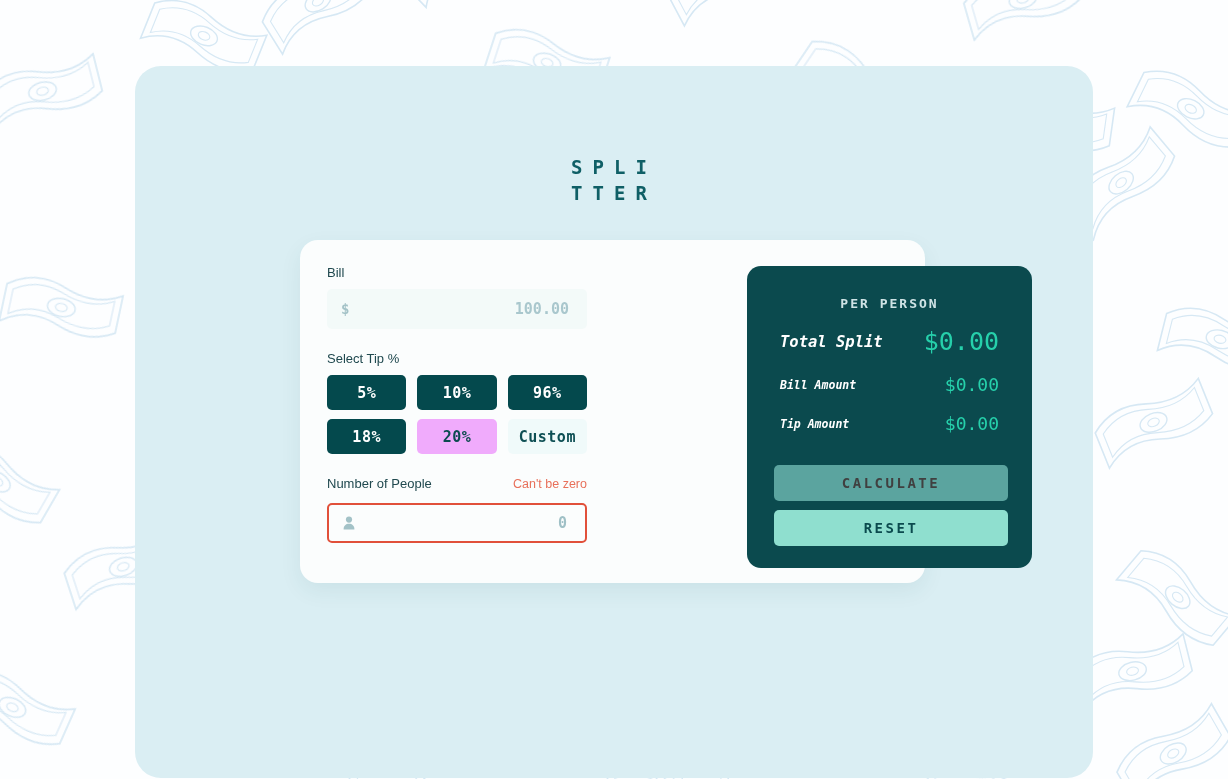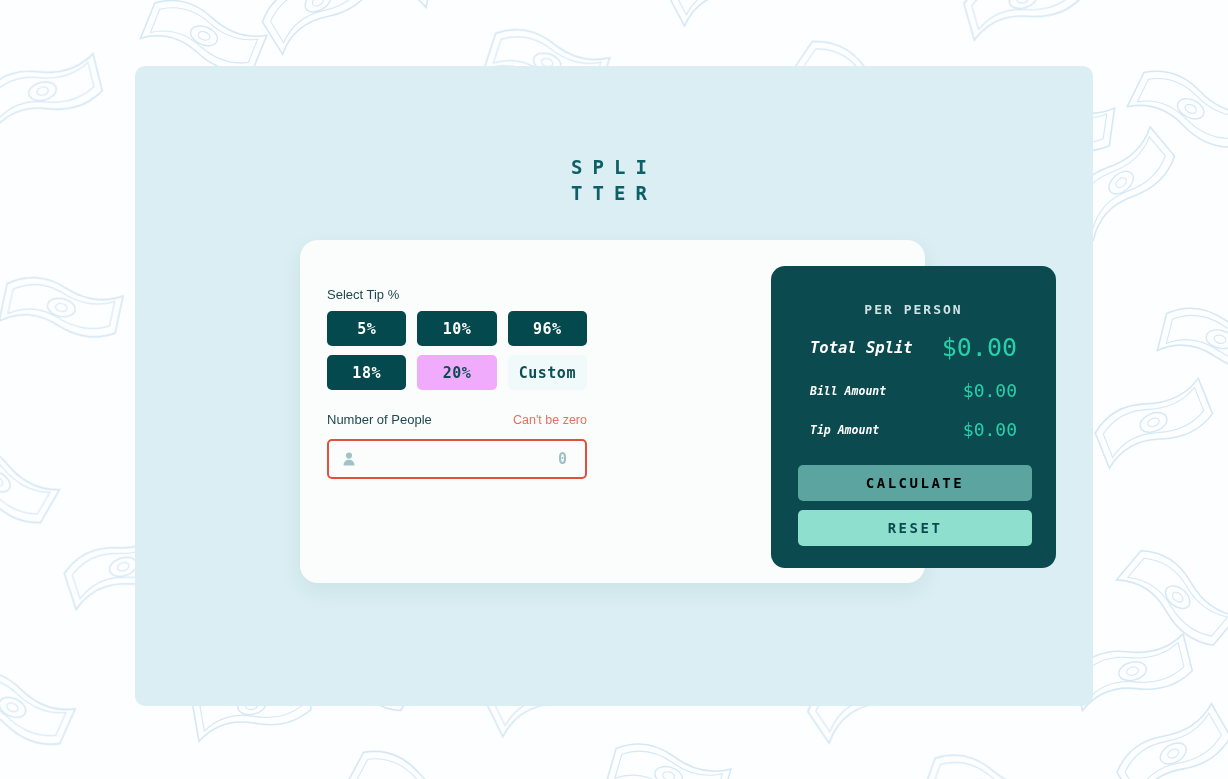--- a/index.html
+++ b/index.html
@@ -29,23 +29,23 @@
     width: 1228px;
     height: 779px;
   }
 
   
   #app-panel {
     position: absolute;
     left: 135px;
     top: 66px;
     width: 958px;
-    height: 640px;
+    height: 712px;
     background: #daeef3;
-    border-radius: 10px;
+    border-radius: 26px;
     z-index: 1;
   }
 
   
   #app-title {
     position: absolute;
     left: 0;
     top: 88px;
     width: 958px;
     text-align: center;
@@ -176,23 +176,22 @@
 
   
   #results-panel {
     position: absolute;
     left: 447px;
     top: 26px;
     width: 285px;
     height: 302px;
     background: #0b4a4e;
     border-radius: 14px;
-    padding: 12px;
+    padding: 6px;
     box-sizing: border-box;
-    margin-left: 24px;
   }
   #per-person-heading {
     text-align: center;
     margin-top: 24px;
     font-family: "DejaVu Sans Mono", "Liberation Mono", monospace;
     font-size: 13px;
     font-weight: 700;
     letter-spacing: 2px;
     color: #cfe3e5;
   }
@@ -235,21 +234,21 @@
     border-radius: 5px;
     cursor: pointer;
     font-family: "DejaVu Sans Mono", "Liberation Mono", monospace;
     font-size: 14px;
     font-weight: 700;
     letter-spacing: 2.5px;
     padding: 0;
   }
   #calculate-button {
     background: #5ba49f;
-    color: #000000;
+    color: #404040;
     margin-bottom: 9px;
   }
   #reset-button {
     background: #8fdfcf;
     color: #0b4a4e;
   }
 </style>
 </head>
 <body>
 
@@ -299,20 +298,27 @@
 
 <div id="app-panel">
 
   <div id="app-title">SPLI
 TTER</div>
 
   <div id="calculator-card">
 
     <div id="input-column">
 
+      <div>
+        <span class="field-label">Bill</span>
+        <div class="money-input">
+          <span class="input-icon dollar">$</span>
+          <input type="text" value="" placeholder="100.00" style="">
+        </div>
+      </div>
 
       <div id="tip-section">
         <span class="field-label">Select Tip %</span>
         <div id="tip-grid">
           <button class="tip-btn">5%</button>
           <button class="tip-btn">10%</button>
           <button class="tip-btn">96%</button>
           <button class="tip-btn">18%</button>
           <button class="tip-btn selected">20%</button>
           <button class="tip-btn custom">Custom</button>

